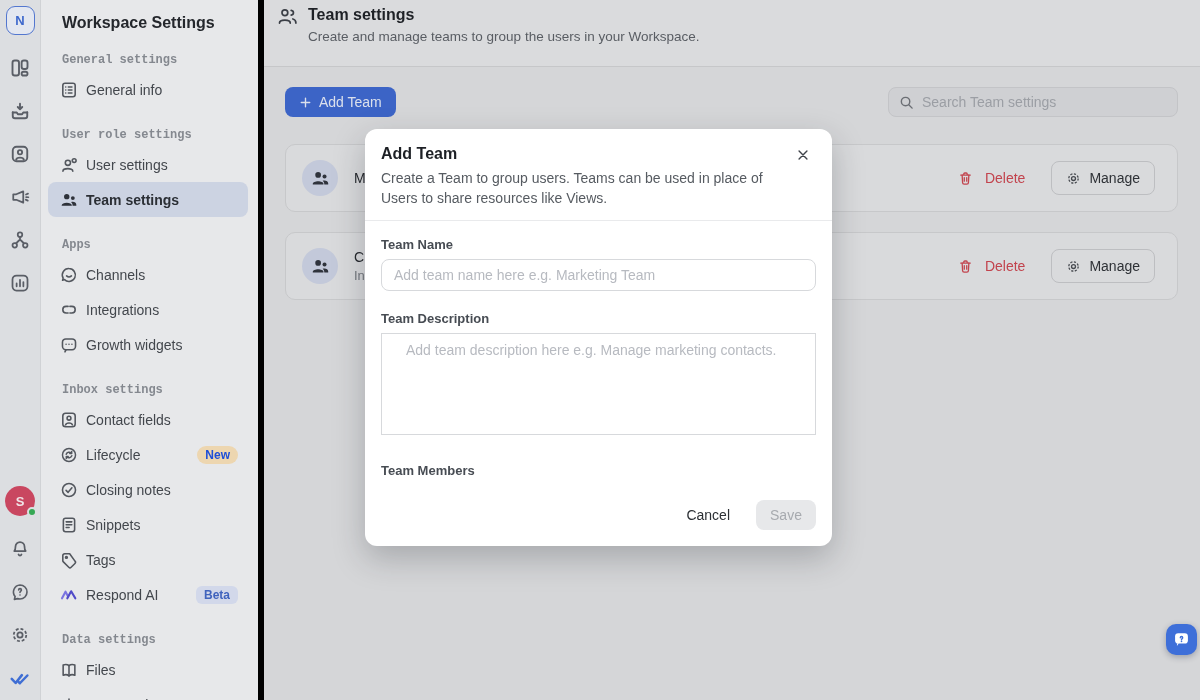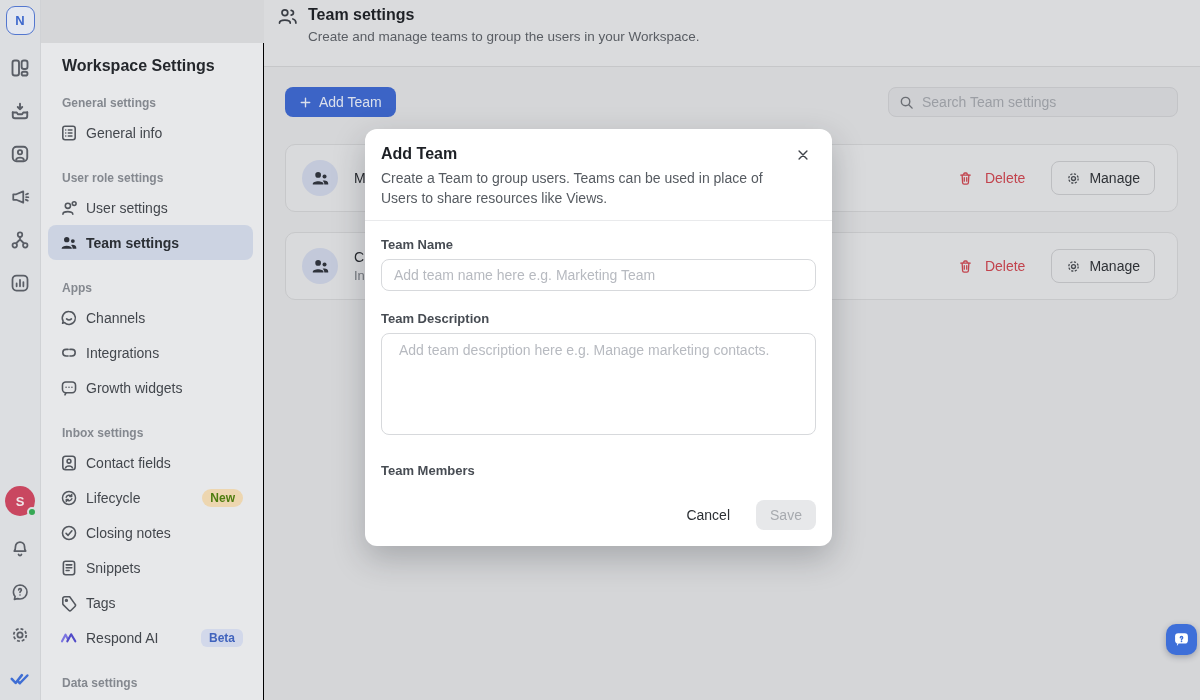--- a/index.html
+++ b/index.html
@@ -17,30 +17,30 @@
   .rail-bottom { margin-top:auto; display:flex; flex-direction:column; align-items:center; padding-bottom:12px; }
   .rail-avatar { position:relative; width:30px; height:30px; border-radius:50%; background:#c94760; color:#f0e4e7;
                  font-size:13px; font-weight:700; display:flex; align-items:center; justify-content:center; cursor:pointer; }
   .status-dot { position:absolute; right:-2px; bottom:-1px; width:10px; height:10px; border-radius:50%;
                 background:#35a854; border:2px solid #dcdee1; }
   .rail-bottom .rail-ic { margin-top:23px; }
   .check-logo { color:#3f6ed4; }
 
   
   .sidebar { position:absolute; left:41px; top:0; bottom:0; width:223px; background:#e7e8ea;
-             border-right:1px solid #000000; padding:0 10px 0 7px; z-index:2;margin-top:43px; }
+             border-right:6px solid #000000; padding:0 10px 0 7px; z-index:2; }
   .side-title { margin:14px 0 0 14px; font-size:16px; font-weight:700; color:#24272c; }
-  .sec-label { margin:21px 0 5px 14px; font-size:12px; font-weight:600; color:#84888f; }
+  .sec-label { margin:21px 0 5px 14px; font-size:12px; font-weight:600; color:#84888f;font-family:Liberation Mono, monospace; }
   .nav-item { height:35px; display:flex; align-items:center; gap:8px; padding:0 10px 0 12px;
               border-radius:8px; color:#43474d; font-size:14px; cursor:pointer; }
   .nav-item .ic { width:18px; height:18px; color:#53575e; flex:0 0 18px; }
   .nav-item.selected { background:#ccd3e2; color:#2b2f35; font-weight:600; }
   .nav-item.selected .ic { color:#2e323a; }
   .badge { margin-left:auto; font-size:12px; font-weight:600; padding:2px 8px; border-radius:6px; }
-  .badge-new { background:#edd6b0; color:#4d7c0f;border-radius:9px; }
+  .badge-new { background:#edd6b0; color:#1d4ed8;border-radius:9px; }
   .badge-beta { background:#d2d8ea; color:#4063bd; }
   .ai-ic { flex:0 0 18px; width:18px; height:18px; }
 
   
   .main { position:absolute; left:264px; right:0; top:0; bottom:0; background:#d5d6d8; }
   .page-header { height:67px; background:#dadbdd; border-bottom:1px solid #c6c7c9; display:flex; padding:4px 0 0 13px; }
   .ph-icon { width:21px; height:21px; color:#3a3e45; margin-top:2px; }
   .ph-text { margin-left:10px; }
   .ph-title { font-size:16px; font-weight:700; color:#1e2126; line-height:22px; }
   .ph-sub { font-size:13.5px; color:#595d63; margin-top:3px; }
@@ -86,22 +86,22 @@
   .modal-close { width:24px; height:24px; border:none; background:none; color:#3f434a; cursor:pointer; padding:4px; }
   .modal-close .ic { width:14px; height:14px; }
   .modal-desc { font-size:14px; color:#565b61; line-height:1.43; margin-top:1px; padding-right:14px; }
   .modal-body { padding:16px; }
   .field-label { font-size:13px; font-weight:600; color:#474c53; }
   .field-label.mt { margin-top:20px; }
   .field-label.mt2 { margin-top:24px; }
   .text-input { margin-top:7px; width:100%; height:32px; border:1px solid #d7d9dc; border-radius:8px;
                 padding:0 12px; font-size:14px; color:#2c3036; outline:none; font-family:"Liberation Sans", sans-serif; }
   .text-input::placeholder, .area-input::placeholder { color:#b7bac0; }
-  .area-input { margin-top:7px; width:100%; height:102px; border:1px solid #d7d9dc; border-radius:8px;
-                padding:8px 17px; font-size:14px; color:#2c3036; outline:none; resize:none;
+  .area-input { margin-top:7px; width:100%; height:102px; border:1px solid #d7d9dc; border-radius:0;
+                padding:8px 24px; font-size:14px; color:#2c3036; outline:none; resize:none;
                 font-family:"Liberation Sans", sans-serif; }
   .select-wrap { position:relative; margin-top:7px; }
   .select-wrap .text-input { margin-top:0; padding-right:36px; }
   .select-chevron { position:absolute; right:12px; top:8px; width:16px; height:16px; color:#5a5e64; pointer-events:none; }
   .modal-footer { display:flex; justify-content:flex-end; align-items:center; gap:26px; margin-top:22px; }
   .cancel-btn { background:none; border:none; font-size:14px; font-weight:500; color:#2b2f34; cursor:pointer;
                 font-family:"Liberation Sans", sans-serif; }
   .save-btn { width:60px; height:30px; background:#e7e8ea; color:#a7aaaf; border:none; border-radius:8px;
               font-size:14px; font-weight:500; font-family:"Liberation Sans", sans-serif; }
 

